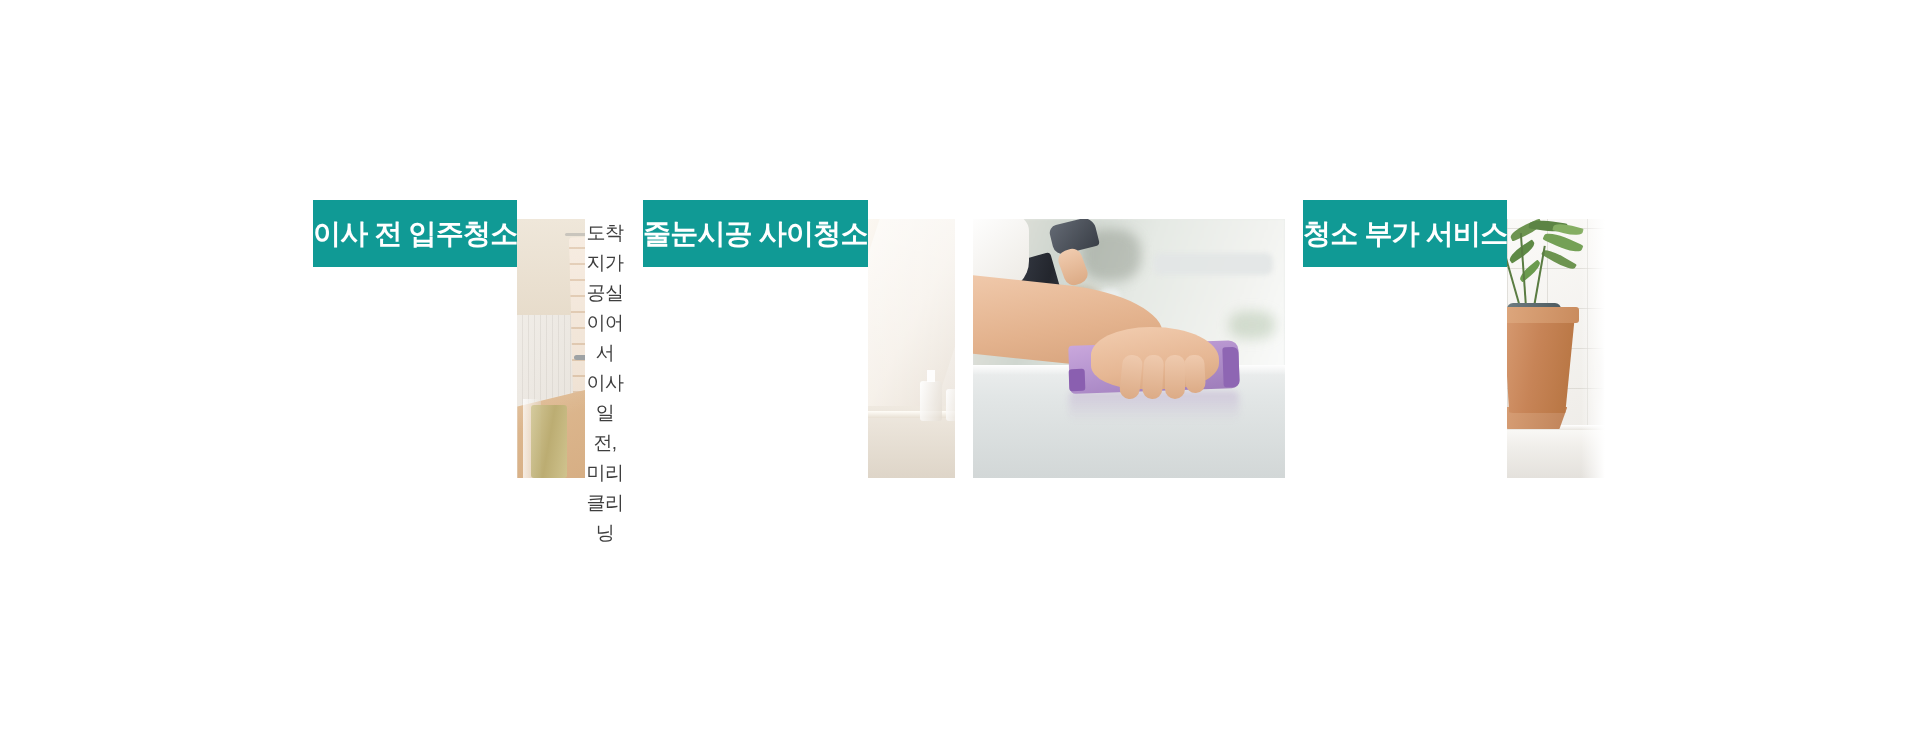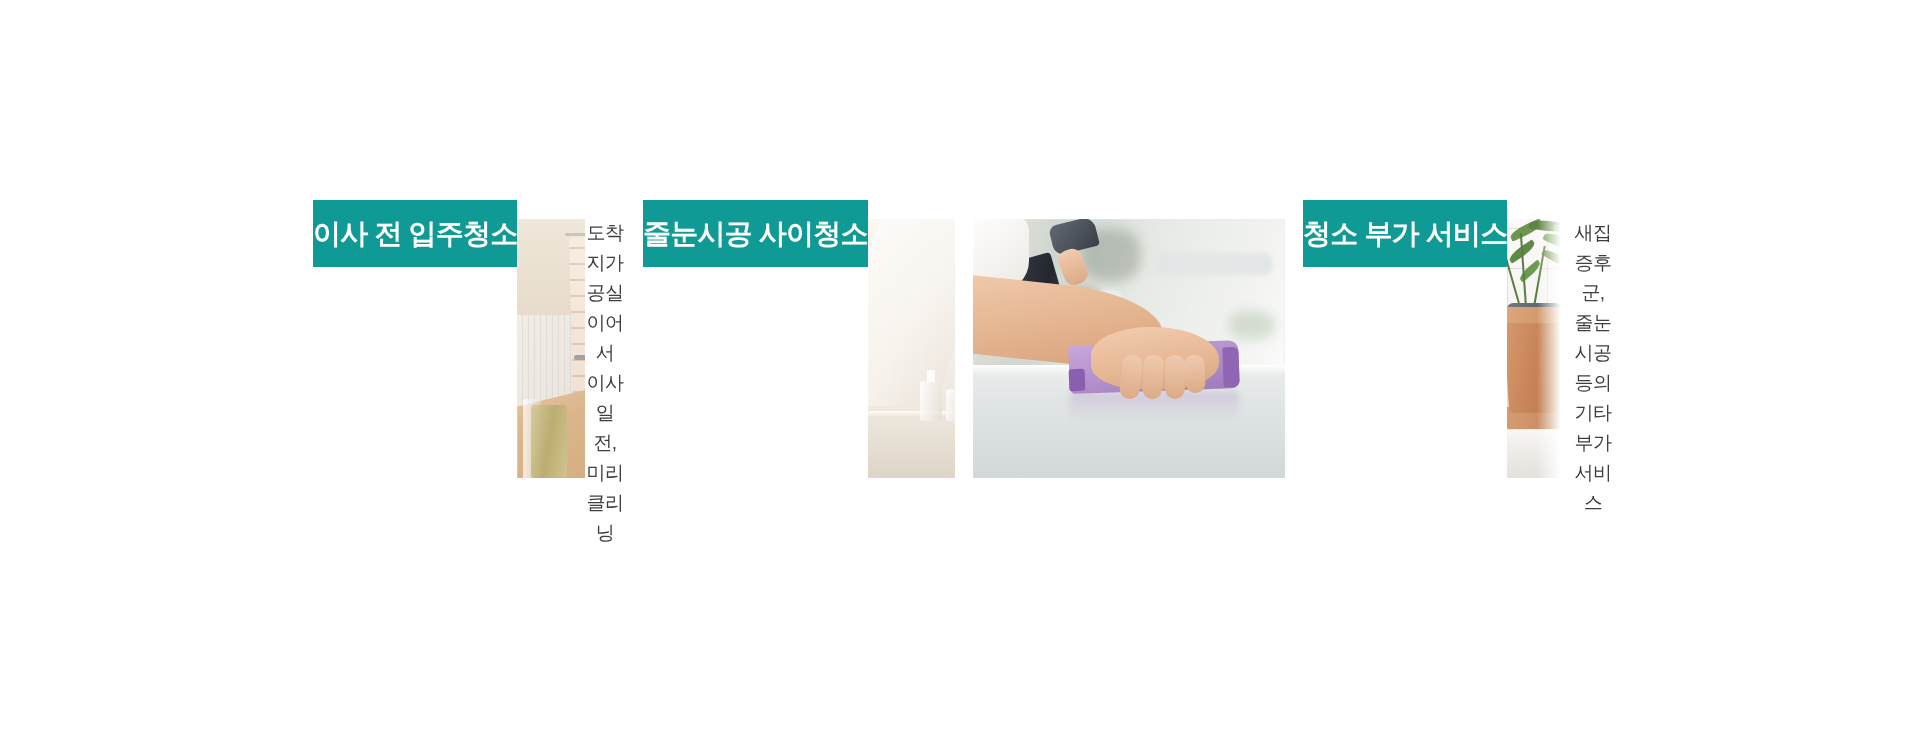--- a/index.html
+++ b/index.html
@@ -650,18 +650,16 @@
         <div class="potrim"></div>
         <div class="tray"></div>
         <div class="soap"></div>
         <div class="sponge"></div>
         <div class="holder"></div>
         <div class="brushhandle"></div>
         <div class="brushhead"></div>
         <div class="bristles"></div>
         <div class="whiteright"></div>
       </div>
-      <div class="card-caption">새집증후군, 줄눈시공 등의
-기타 부가서비스</div>
     </div>
 
   </div>
 </div>
 
 </body></html>

